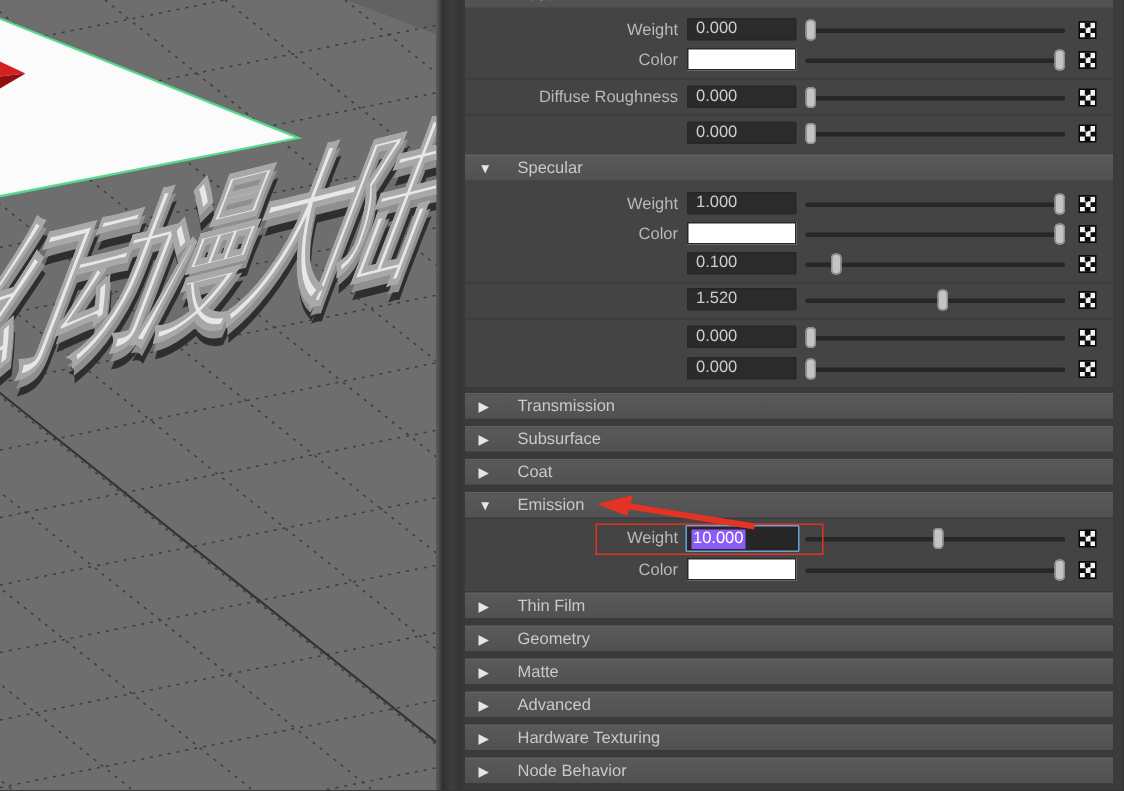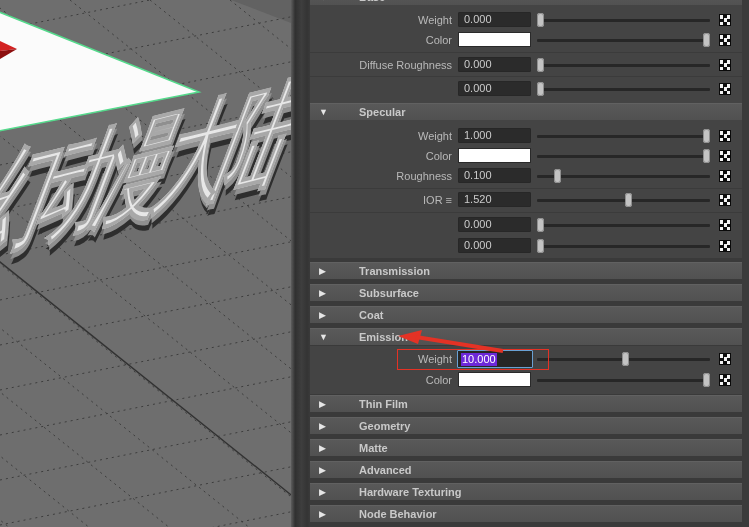--- a/index.html
+++ b/index.html
@@ -17,30 +17,30 @@
   
   #panel{position:absolute;left:310px;top:0;width:439px;height:450px;background:#444444;}
   .dark-band{position:absolute;left:0;top:258px;width:439px;height:269px;background:#3a3a3a;}
   .content-block{position:absolute;left:0;top:346px;width:439px;height:48px;background:#444444;}
   .right-margin{position:absolute;left:432px;top:0;width:7px;height:527px;background:#3b3b3b;}
 
   .sec{position:absolute;left:0;width:432px;height:17px;
        background:linear-gradient(#595959,#515151);border-top:1px solid #616161;
        box-sizing:border-box;cursor:pointer;}
   .sec .tri{position:absolute;left:9px;top:1px;font-size:9px;color:#e6e6e6;line-height:15px;}
-  .sec .sec-label{position:absolute;left:49px;top:0;line-height:16px;font-weight:bold;color:#c9c9c9;}
+  .sec .sec-label{position:absolute;left:35px;top:0;line-height:16px;font-weight:normal;color:#c9c9c9;}
 
   .row{position:absolute;left:0;width:439px;height:16px;}
   .lbl{position:absolute;left:0;top:0;width:142px;text-align:right;line-height:16px;color:#b9b9b9;white-space:nowrap;}
   .lbl .ior-icon{color:#b9b9b9;padding-left:3px;}
   .field{position:absolute;left:148px;top:0;width:73px;height:15px;background:#2b2b2b;
          border:1px solid #272727;box-sizing:border-box;border-radius:1px;}
   .field .val{position:absolute;left:5px;top:0;line-height:13px;color:#cccccc;}
   .field.focused{left:147px;top:-1px;width:76px;height:18px;background:#262626;border:1px solid #69a1d4;}
-  .field.focused .sel{position:absolute;left:3px;top:2px;line-height:13px;background:#6d28d9;color:#ffffff;padding:0 1px;}
+  .field.focused .sel{position:absolute;left:3px;top:2px;line-height:13px;background:#8b5cf6;color:#ffffff;padding:0 1px;}
   .swatch{position:absolute;left:148px;top:0;width:73px;height:15px;border:1px solid #2a2a2a;box-sizing:border-box;}
   .slider{position:absolute;left:227px;top:0;width:173px;height:16px;cursor:pointer;}
   .slider .track{position:absolute;left:0;top:7px;width:173px;height:3px;background:#272727;border-radius:1px;}
   .slider .handle{position:absolute;top:1px;width:7px;height:14px;background:#c3c3c3;border-radius:3px;box-shadow:inset 0 0 0 1px #8f8f8f;}
   .map{position:absolute;left:409px;top:2px;width:12px;height:12px;cursor:pointer;}
   .checker{display:block;width:12px;height:12px;border:1px solid #0a0a0a;box-sizing:border-box;
            background-image:repeating-conic-gradient(#0d0d0d 0% 25%,#f4f4f4 0% 50%);
            background-size:7px 7px;background-position:0 0;}
   .sep{position:absolute;left:0;width:432px;height:1px;background:#3b3b3b;}
 
@@ -187,35 +187,33 @@
       <div class="swatch" style="background: rgb(255, 255, 255);"></div>
       <div class="slider">
           <div class="track"></div>
           <div class="handle" style="left: 166px;"></div>
         </div>
       <div class="map">
           <span class="checker"></span>
         </div>
     </div>
     <div class="row" style="top:168px">
-      <span class="lbl">Roughness</span>
       <div class="field">
           <span class="val">0.100</span>
         </div>
       <div class="slider">
           <div class="track"></div>
           <div class="handle" style="left: 17px;"></div>
         </div>
       <div class="map">
           <span class="checker"></span>
         </div>
     </div>
     <div class="sep" style="top:188px"></div>
     <div class="row" style="top:192px">
-      <span class="lbl"><span>IOR</span><span class="ior-icon">≡</span></span>
       <div class="field">
           <span class="val">1.520</span>
         </div>
       <div class="slider">
           <div class="track"></div>
           <div class="handle" style="left: 88px;"></div>
         </div>
       <div class="map">
           <span class="checker"></span>
         </div>

